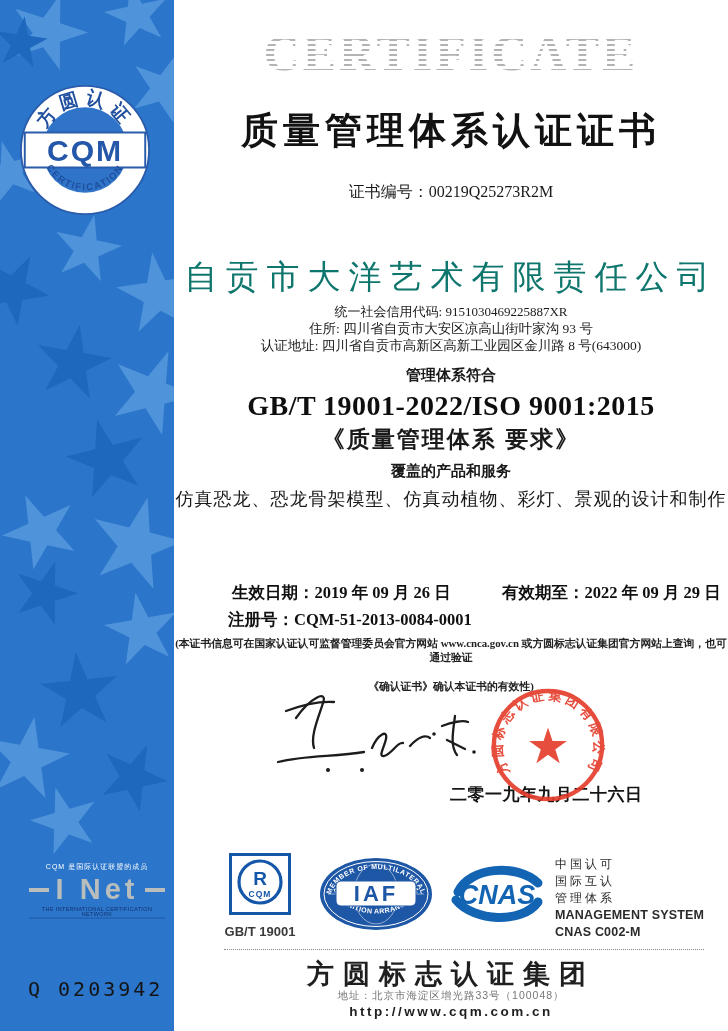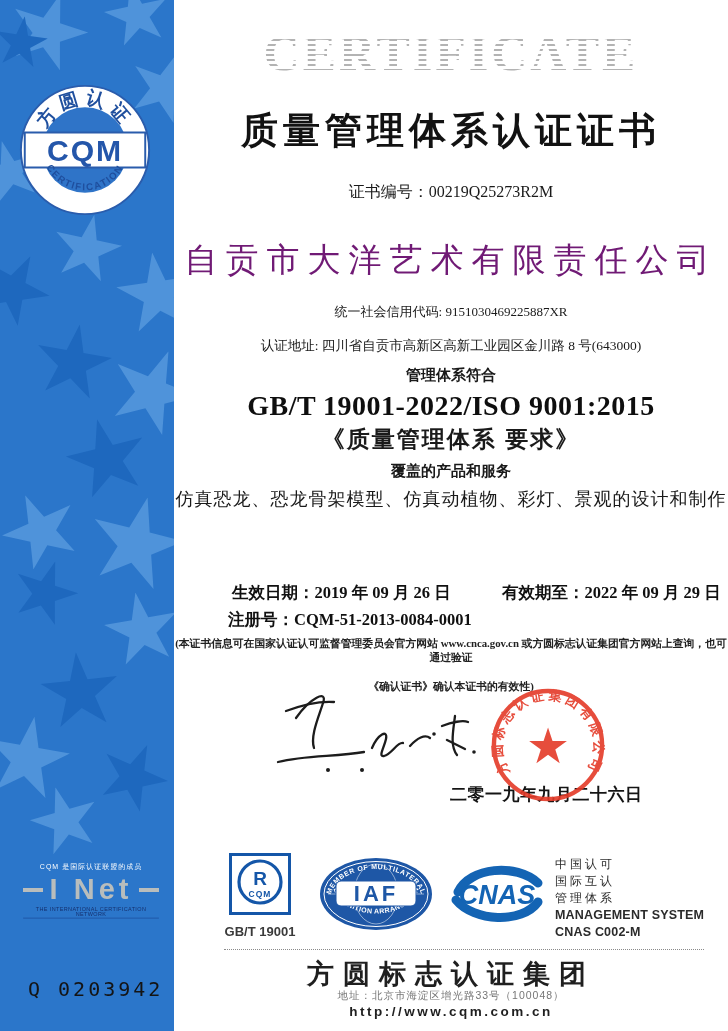--- a/index.html
+++ b/index.html
@@ -6,40 +6,40 @@
   html,body { background:#ffffff; }
   body { font-family:"Liberation Serif", serif; }
   .page { position:relative; width:728px; height:1031px; margin:0 auto; background:#ffffff; overflow:hidden; }
 
   
   .band { position:absolute; left:0; top:0; width:174px; height:1031px; background:#2b76ca; overflow:hidden; }
   .star { position:absolute;
           clip-path:polygon(50% 0%, 61% 35% , 98% 35%, 68% 57%, 79% 91%, 50% 70%, 21% 91%, 32% 57%, 2% 35%, 39% 35%); }
   .band-logo { position:absolute; left:17px; top:82px; width:136px; height:136px; z-index:3; }
 
-  .iqnet { position:absolute; left:4px; top:862px; width:174px; text-align:center; z-index:3; }
+  .iqnet { position:absolute; left:10px; top:862px; width:174px; text-align:center; z-index:3; }
   .iqnet-note { font-family:"Liberation Sans", sans-serif; font-size:7px; color:#ffffff; letter-spacing:1px; }
   .iqnet-row { display:flex; align-items:center; justify-content:center; gap:7px; margin-top:3px; }
   .iqnet-dash { width:20px; height:4px; background:#b9bdbc; }
   .iqnet-name { font-family:"Liberation Sans", sans-serif; font-weight:bold; font-size:29px; color:#b9bdbc; letter-spacing:4px; line-height:1; }
   .iqnet-sub { display:inline-block; margin-top:2px; font-family:"Liberation Sans", sans-serif; font-size:7px; transform:scale(.78); transform-origin:center top; color:#15306e; border-bottom:1.5px solid #1c4fa0; padding-bottom:1px; letter-spacing:.5px; }
   .band-serial { position:absolute; left:28px; top:977px; font-family:"DejaVu Sans Mono", monospace; font-size:20px; letter-spacing:3px; color:#141414; z-index:3; }
 
   
   .content { position:absolute; left:174px; top:0; width:554px; height:810px; }
   .c { position:absolute; left:0; width:100%; text-align:center; color:#1a1a1a; }
 
   .watermark { top:24px; font-family:"Liberation Serif", serif; font-weight:bold; font-size:50px; letter-spacing:3px; color:#b3b3b3; }
   .watermark::after { content:""; position:absolute; inset:0; background:repeating-linear-gradient(to bottom, rgba(255,255,255,0) 0 2.5px, #ffffff 2.5px 5px); }
 
   .title { top:106px; font-family:"Liberation Sans", sans-serif; font-weight:bold; font-size:37px; letter-spacing:5px; color:#121212; }
 
   .certno { top:182px; font-size:16px; }
   .certify { top:229px; font-size:14.5px; font-weight:bold; }
-  .company { top:238px; font-size:33px; letter-spacing:8px; color:#701a75; }
+  .company { top:255px; font-size:33px; letter-spacing:8px; color:#0f766e; }
   .credit  { top:303px; font-size:13px; }
   .addr    { top:320px; font-size:13.5px; }
   .caddr   { top:337px; font-size:13.5px; }
 
   .conforms { top:366px; font-family:"Liberation Sans", sans-serif; font-weight:bold; font-size:15px; }
   .standard { top:390px; font-weight:bold; font-size:28px; letter-spacing:.5px; color:#0e0e0e; }
   .stdname  { top:424px; font-family:"Liberation Sans", sans-serif; font-weight:bold; font-size:23px; letter-spacing:2px; }
   .scopelab { top:462px; font-family:"Liberation Sans", sans-serif; font-weight:bold; font-size:15px; }
   .scope    { top:487px; font-size:18px; letter-spacing:1px; }
 
@@ -128,20 +128,21 @@
 
     <div class="c watermark">CERTIFICATE</div>
     <div class="c title">质量管理体系认证证书</div>
 
     <div class="c certno">
       <span>证书编号：</span><span>00219Q25273R2M</span>
     </div>
 
     <div class="c company">自贡市大洋艺术有限责任公司</div>
     <div class="c credit">统一社会信用代码: 9151030469225887XR</div>
+    <div class="c addr">住所: 四川省自贡市大安区凉高山街叶家沟 93 号</div>
     <div class="c caddr">认证地址: 四川省自贡市高新区高新工业园区金川路 8 号(643000)</div>
 
     <div class="c conforms">管理体系符合</div>
     <div class="c standard">GB/T 19001-2022/ISO 9001:2015</div>
     <div class="c stdname">《质量管理体系  要求》</div>
     <div class="c scopelab">覆盖的产品和服务</div>
     <div class="c scope">仿真恐龙、恐龙骨架模型、仿真动植物、彩灯、景观的设计和制作</div>
 
     <div class="c row-dates">
       <span class="eff"><span>生效日期：</span><span>2019 年 09 月 26 日</span></span>

